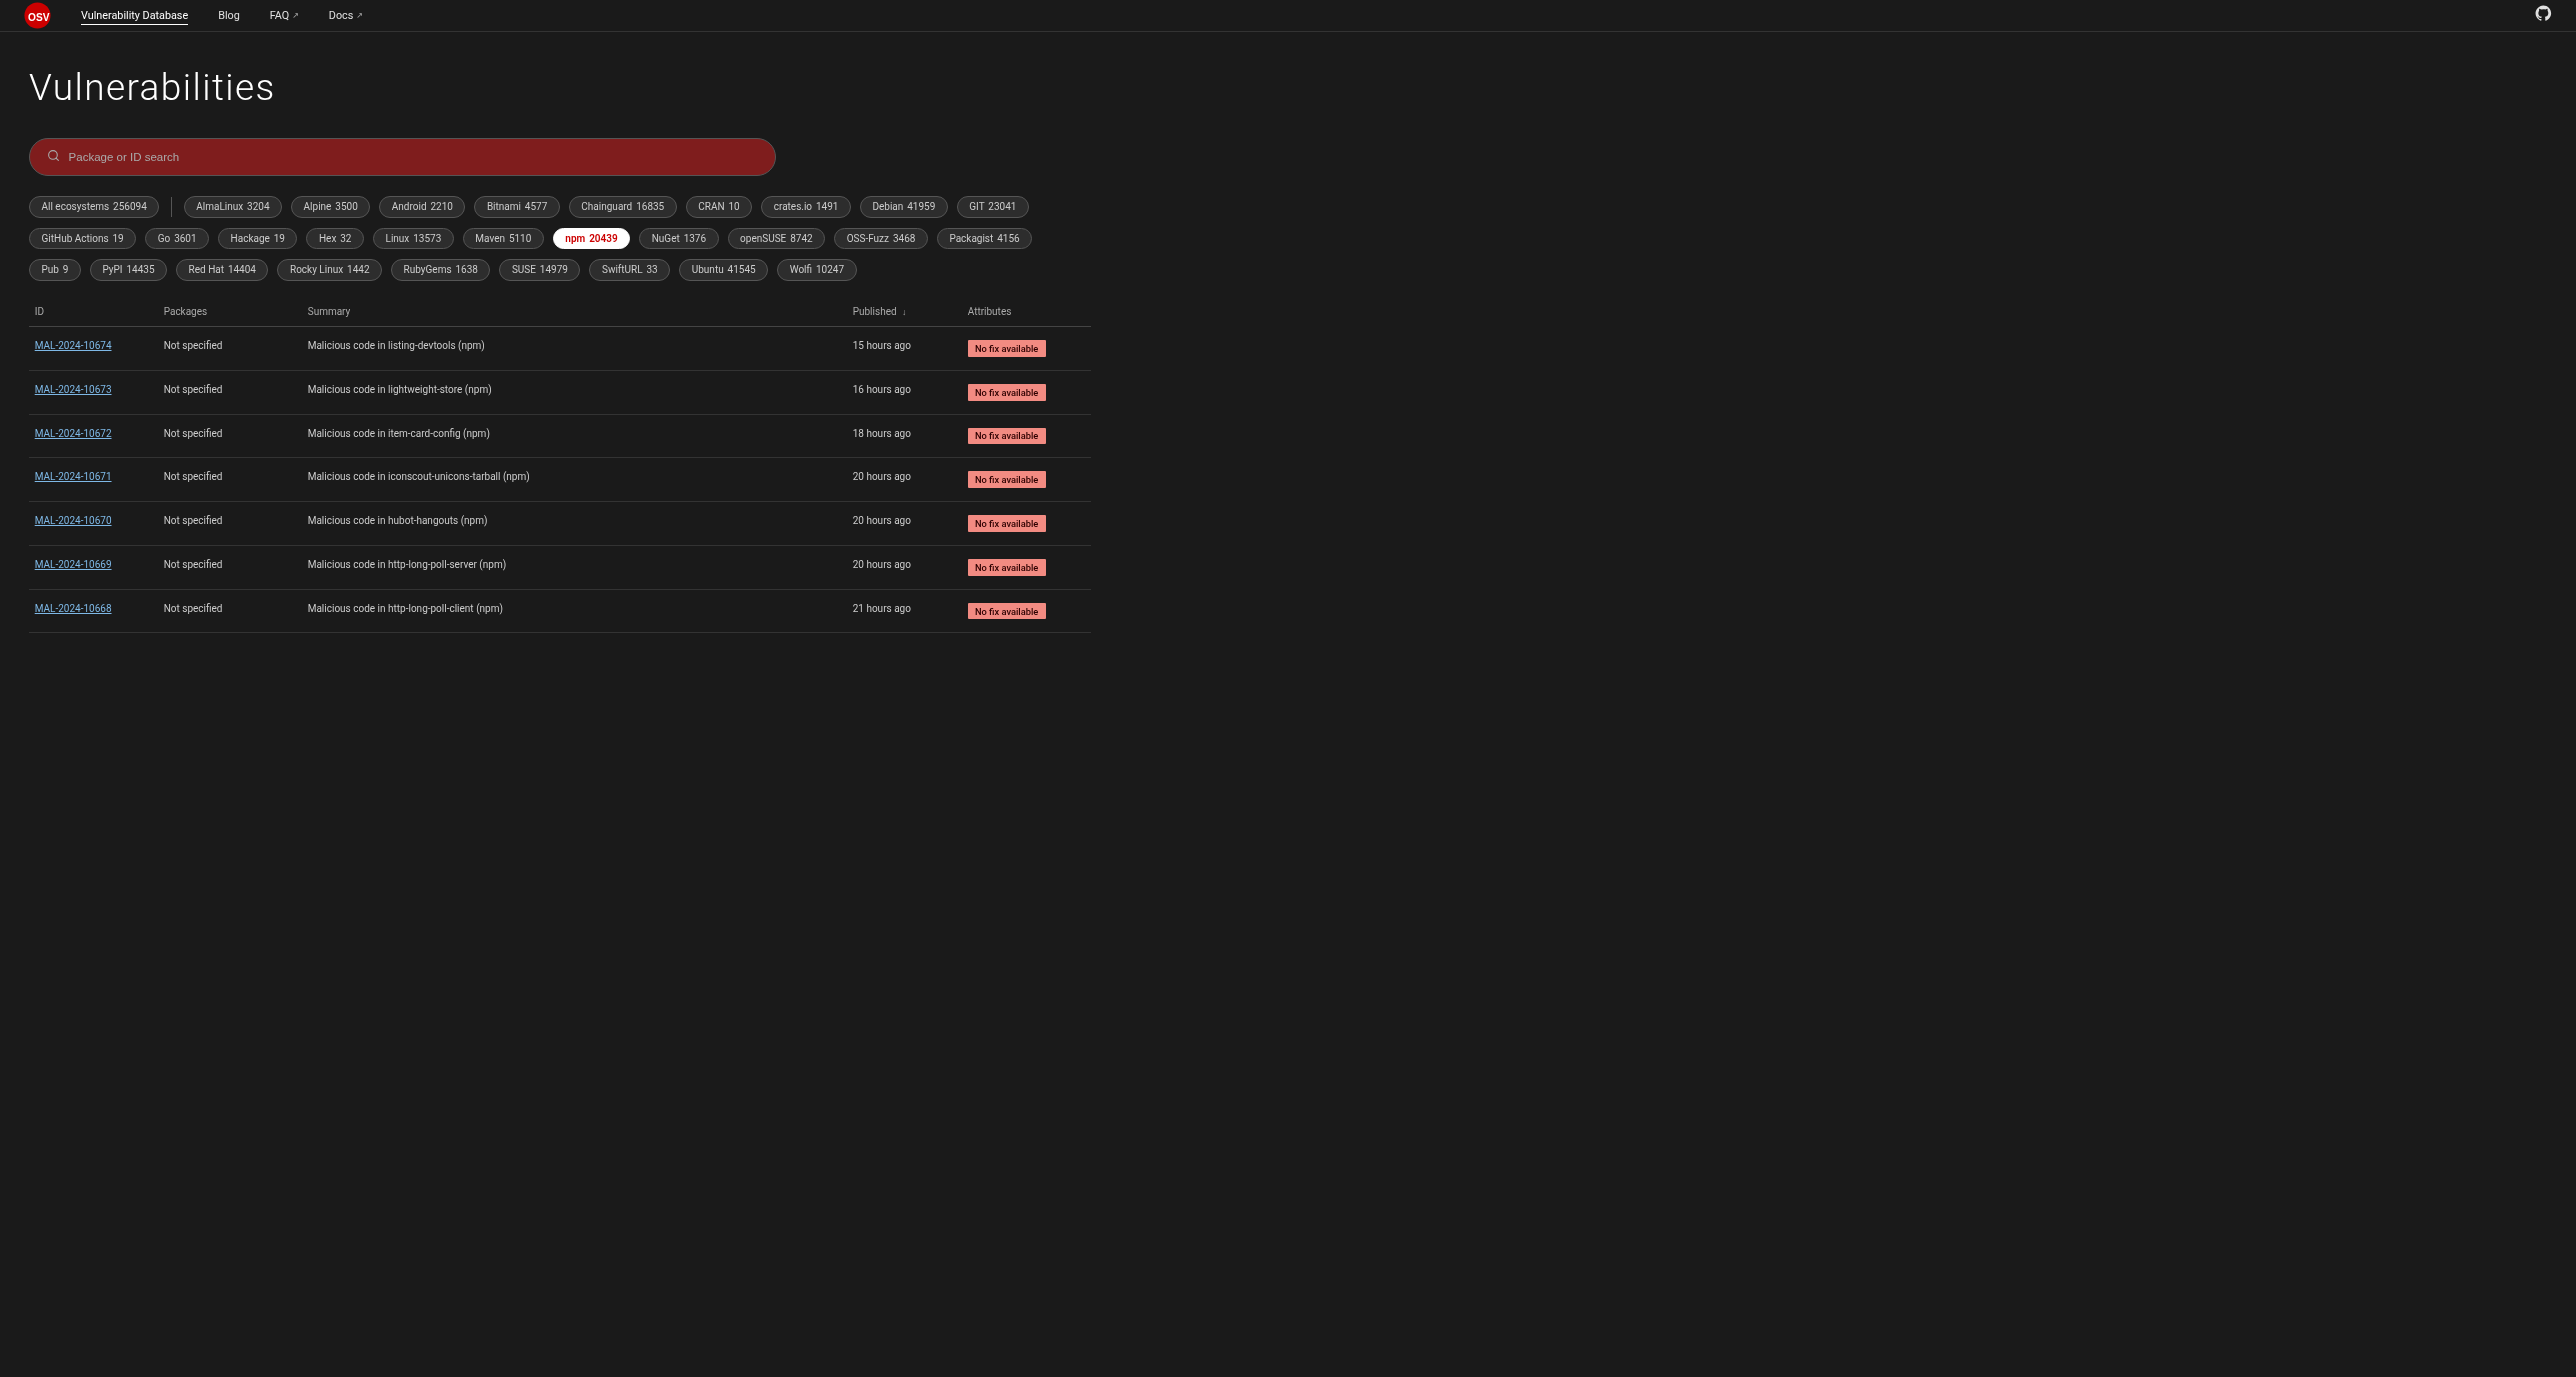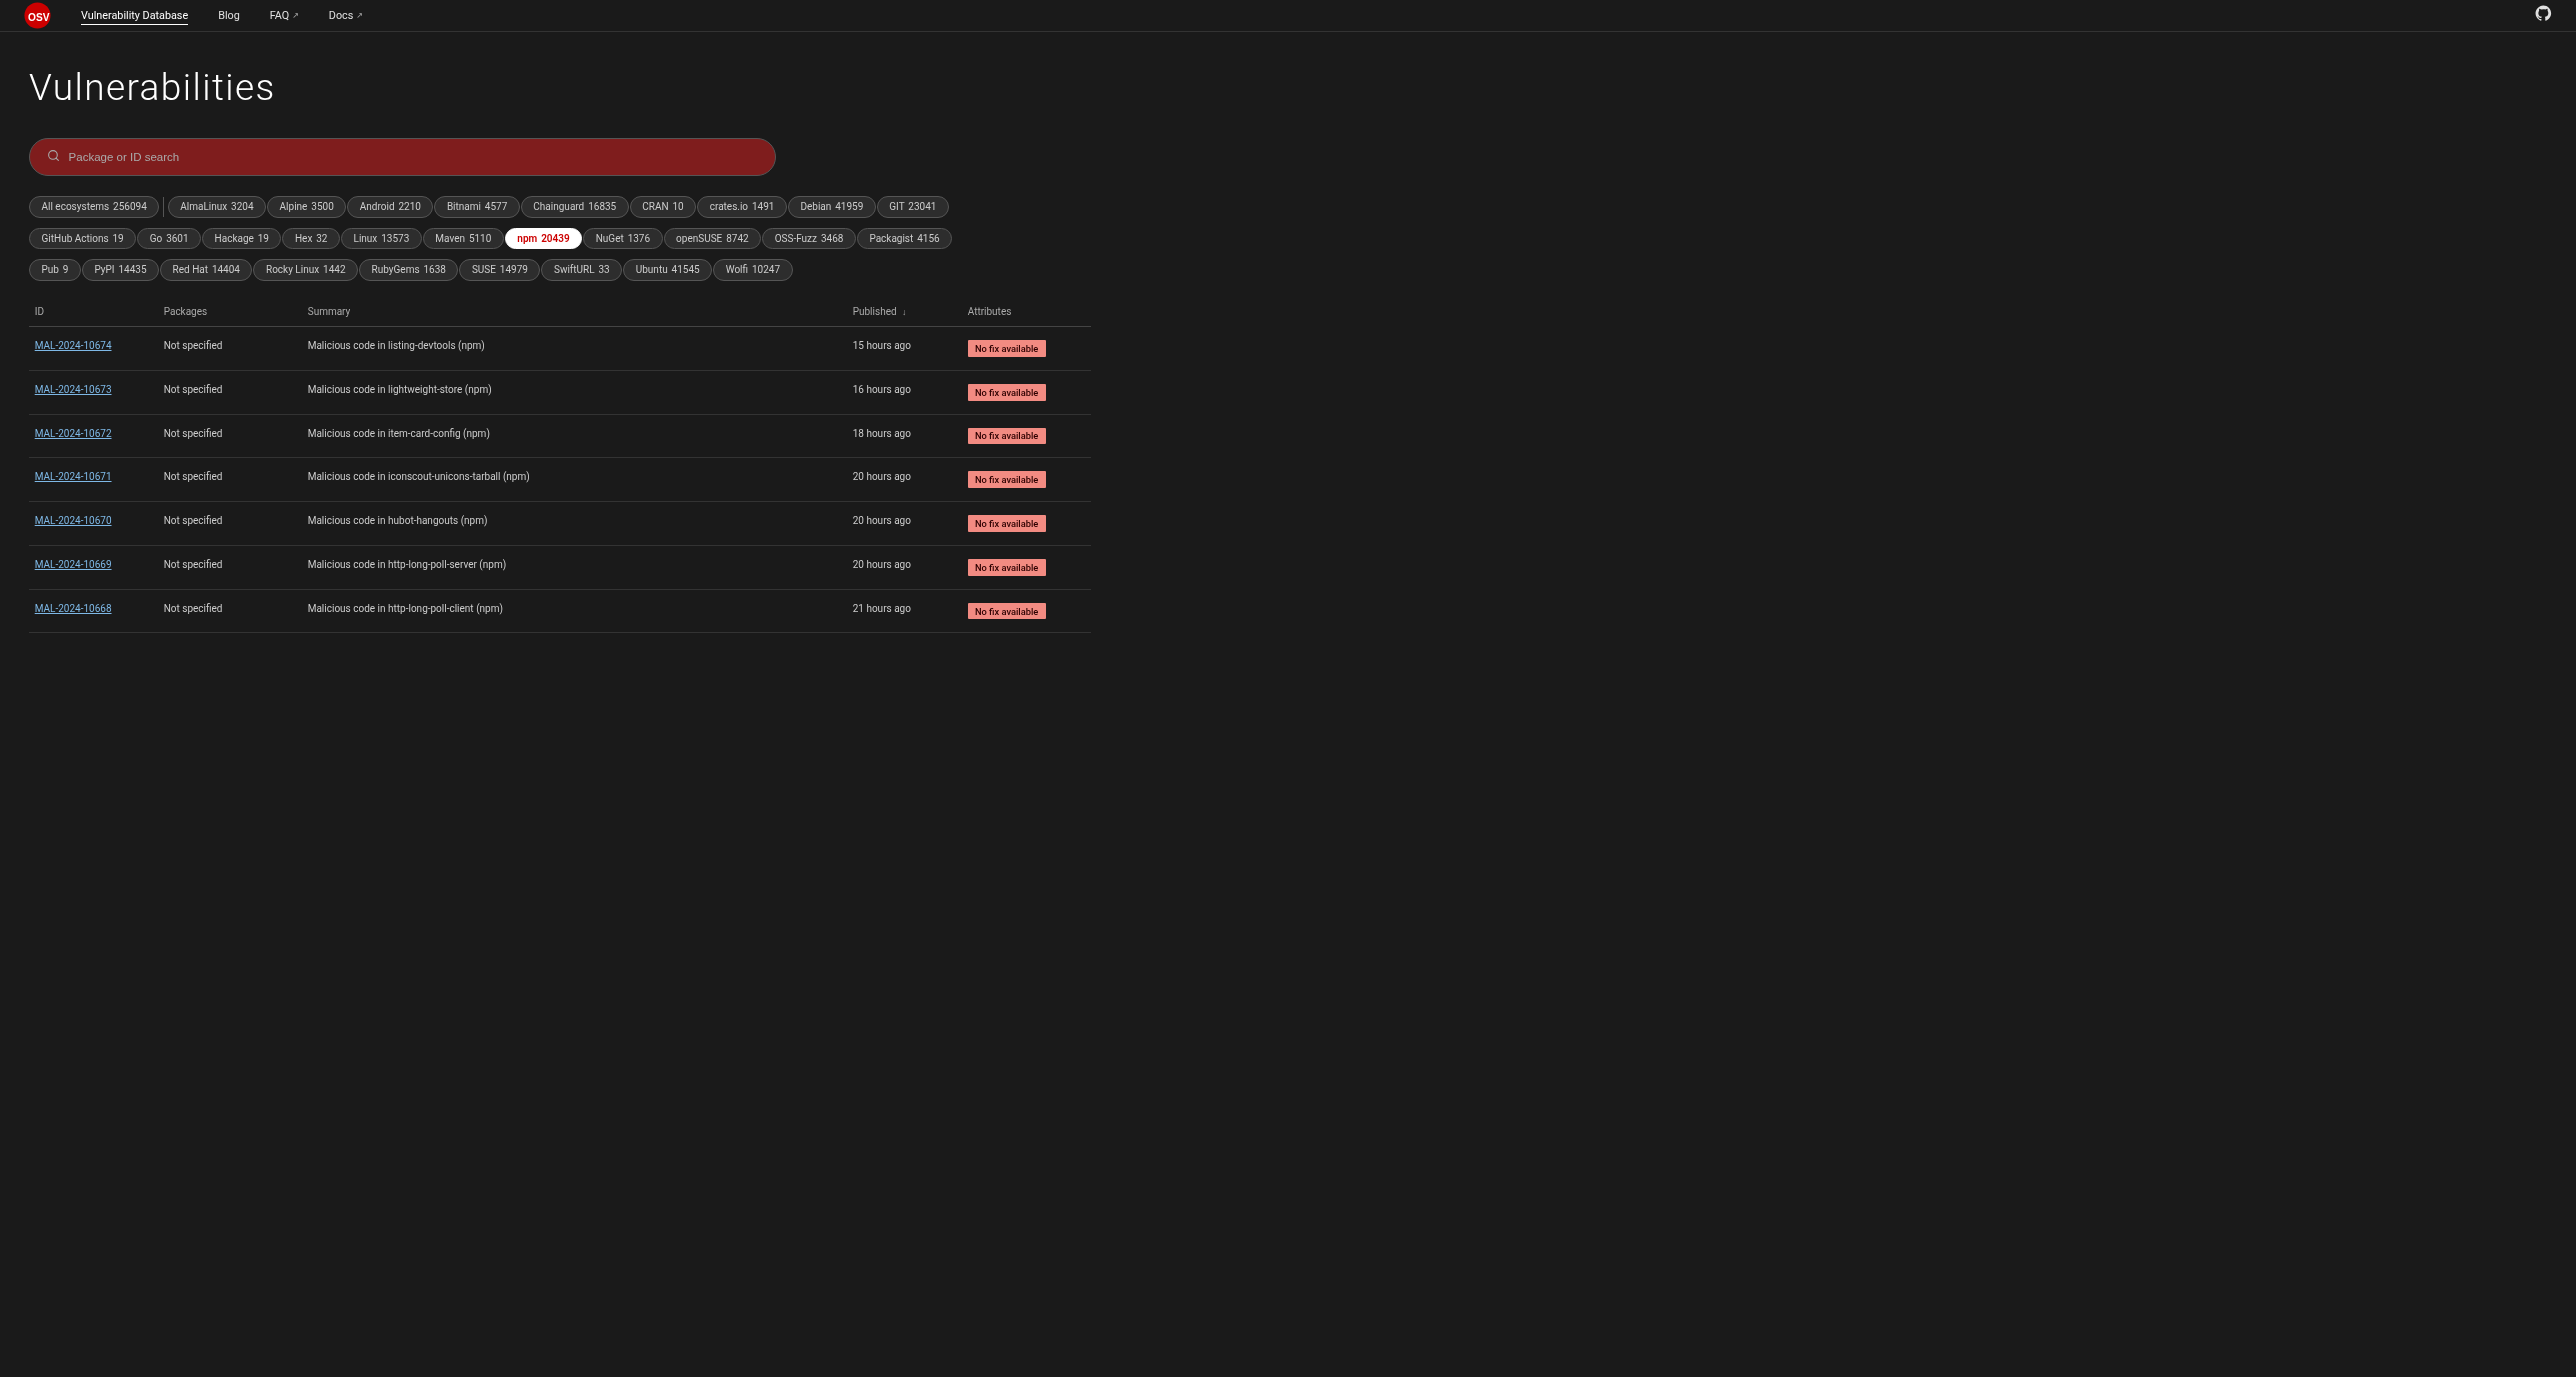--- a/index.html
+++ b/index.html
@@ -95,21 +95,21 @@
       color: #aaa;
       font-size: 11.5px;
       flex: 1;
     }
     .search-input::placeholder { color: #aaa; }
 
     
     .filter-row {
       display: flex;
       flex-wrap: wrap;
-      gap: 1px;
+      gap: 9px;
       margin-bottom: 10px;
       align-items: center;
     }
     .divider-v {
       width: 0.7px;
       height: 20px;
       background: #555;
       margin: 0 2.9px;
     }
     .chip {

